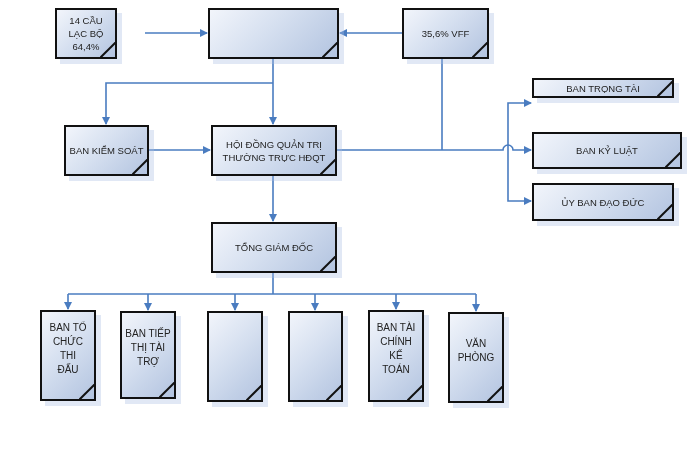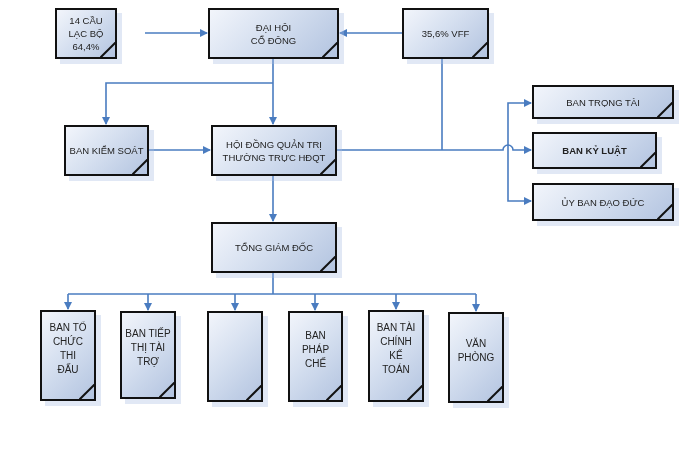--- a/index.html
+++ b/index.html
@@ -57,22 +57,20 @@
 </svg>
 
 <div class="node" style="left:55px;top:8px;width:62px;height:51px;">
   <span class="lbl">14 CẦU LẠC BỘ
 64,4%</span>
   <svg class="fold" viewBox="0 0 16 16">
       <path d="M0,16 L16,0" stroke="#111" stroke-width="2"></path>
     </svg>
 </div>
 <div class="node" style="left:208px;top:8px;width:131px;height:51px;">
-  <span class="lbl">ĐẠI HỘI
-CỔ ĐÔNG</span>
   <svg class="fold" viewBox="0 0 16 16">
       <path d="M0,16 L16,0" stroke="#111" stroke-width="2"></path>
     </svg>
 </div>
 <div class="node" style="left:402px;top:8px;width:87px;height:51px;align-items:center;">
   <span class="lbl">35,6% VFF</span>
   <svg class="fold" viewBox="0 0 16 16">
       <path d="M0,16 L16,0" stroke="#111" stroke-width="2"></path>
     </svg>
 </div>
@@ -84,27 +82,27 @@
     </svg>
 </div>
 <div class="node" style="left:211px;top:125px;width:126px;height:51px;">
   <span class="lbl">HỘI ĐỒNG QUẢN TRỊ
 THƯỜNG TRỰC HĐQT</span>
   <svg class="fold" viewBox="0 0 16 16">
       <path d="M0,16 L16,0" stroke="#111" stroke-width="2"></path>
     </svg>
 </div>
 
-<div class="node" style="left:532px;top:85px;width:142px;height:34px;">
+<div class="node" style="left:532px;top:78px;width:142px;height:20px;">
   <span class="lbl">BAN TRỌNG TÀI</span>
   <svg class="fold" viewBox="0 0 16 16">
       <path d="M0,16 L16,0" stroke="#111" stroke-width="2"></path>
     </svg>
 </div>
-<div class="node" style="left:532px;top:132px;width:125px;height:37px;font-weight:bold;">
+<div class="node" style="left:532px;top:132px;width:150px;height:37px;">
   <span class="lbl">BAN KỶ LUẬT</span>
   <svg class="fold" viewBox="0 0 16 16">
       <path d="M0,16 L16,0" stroke="#111" stroke-width="2"></path>
     </svg>
 </div>
 <div class="node" style="left:532px;top:183px;width:142px;height:38px;text-align:center;">
   <span class="lbl">ỦY BAN ĐẠO ĐỨC</span>
   <svg class="fold" viewBox="0 0 16 16">
       <path d="M0,16 L16,0" stroke="#111" stroke-width="2"></path>
     </svg>
@@ -132,22 +130,20 @@
   <svg class="fold" viewBox="0 0 16 16">
       <path d="M0,16 L16,0" stroke="#111" stroke-width="2"></path>
     </svg>
 </div>
 <div class="node tall" style="left:207px;top:311px;width:56px;height:91px;">
   <svg class="fold" viewBox="0 0 16 16">
       <path d="M0,16 L16,0" stroke="#111" stroke-width="2"></path>
     </svg>
 </div>
 <div class="node tall" style="left:288px;top:311px;width:55px;height:91px;">
-  <span class="lbl">BAN PHÁP
-CHẾ</span>
   <svg class="fold" viewBox="0 0 16 16">
       <path d="M0,16 L16,0" stroke="#111" stroke-width="2"></path>
     </svg>
 </div>
 <div class="node tall" style="left:368px;top:310px;width:56px;height:92px;">
   <span class="lbl">BAN TÀI
 CHÍNH KẾ
 TOÁN</span>
   <svg class="fold" viewBox="0 0 16 16">
       <path d="M0,16 L16,0" stroke="#111" stroke-width="2"></path>

